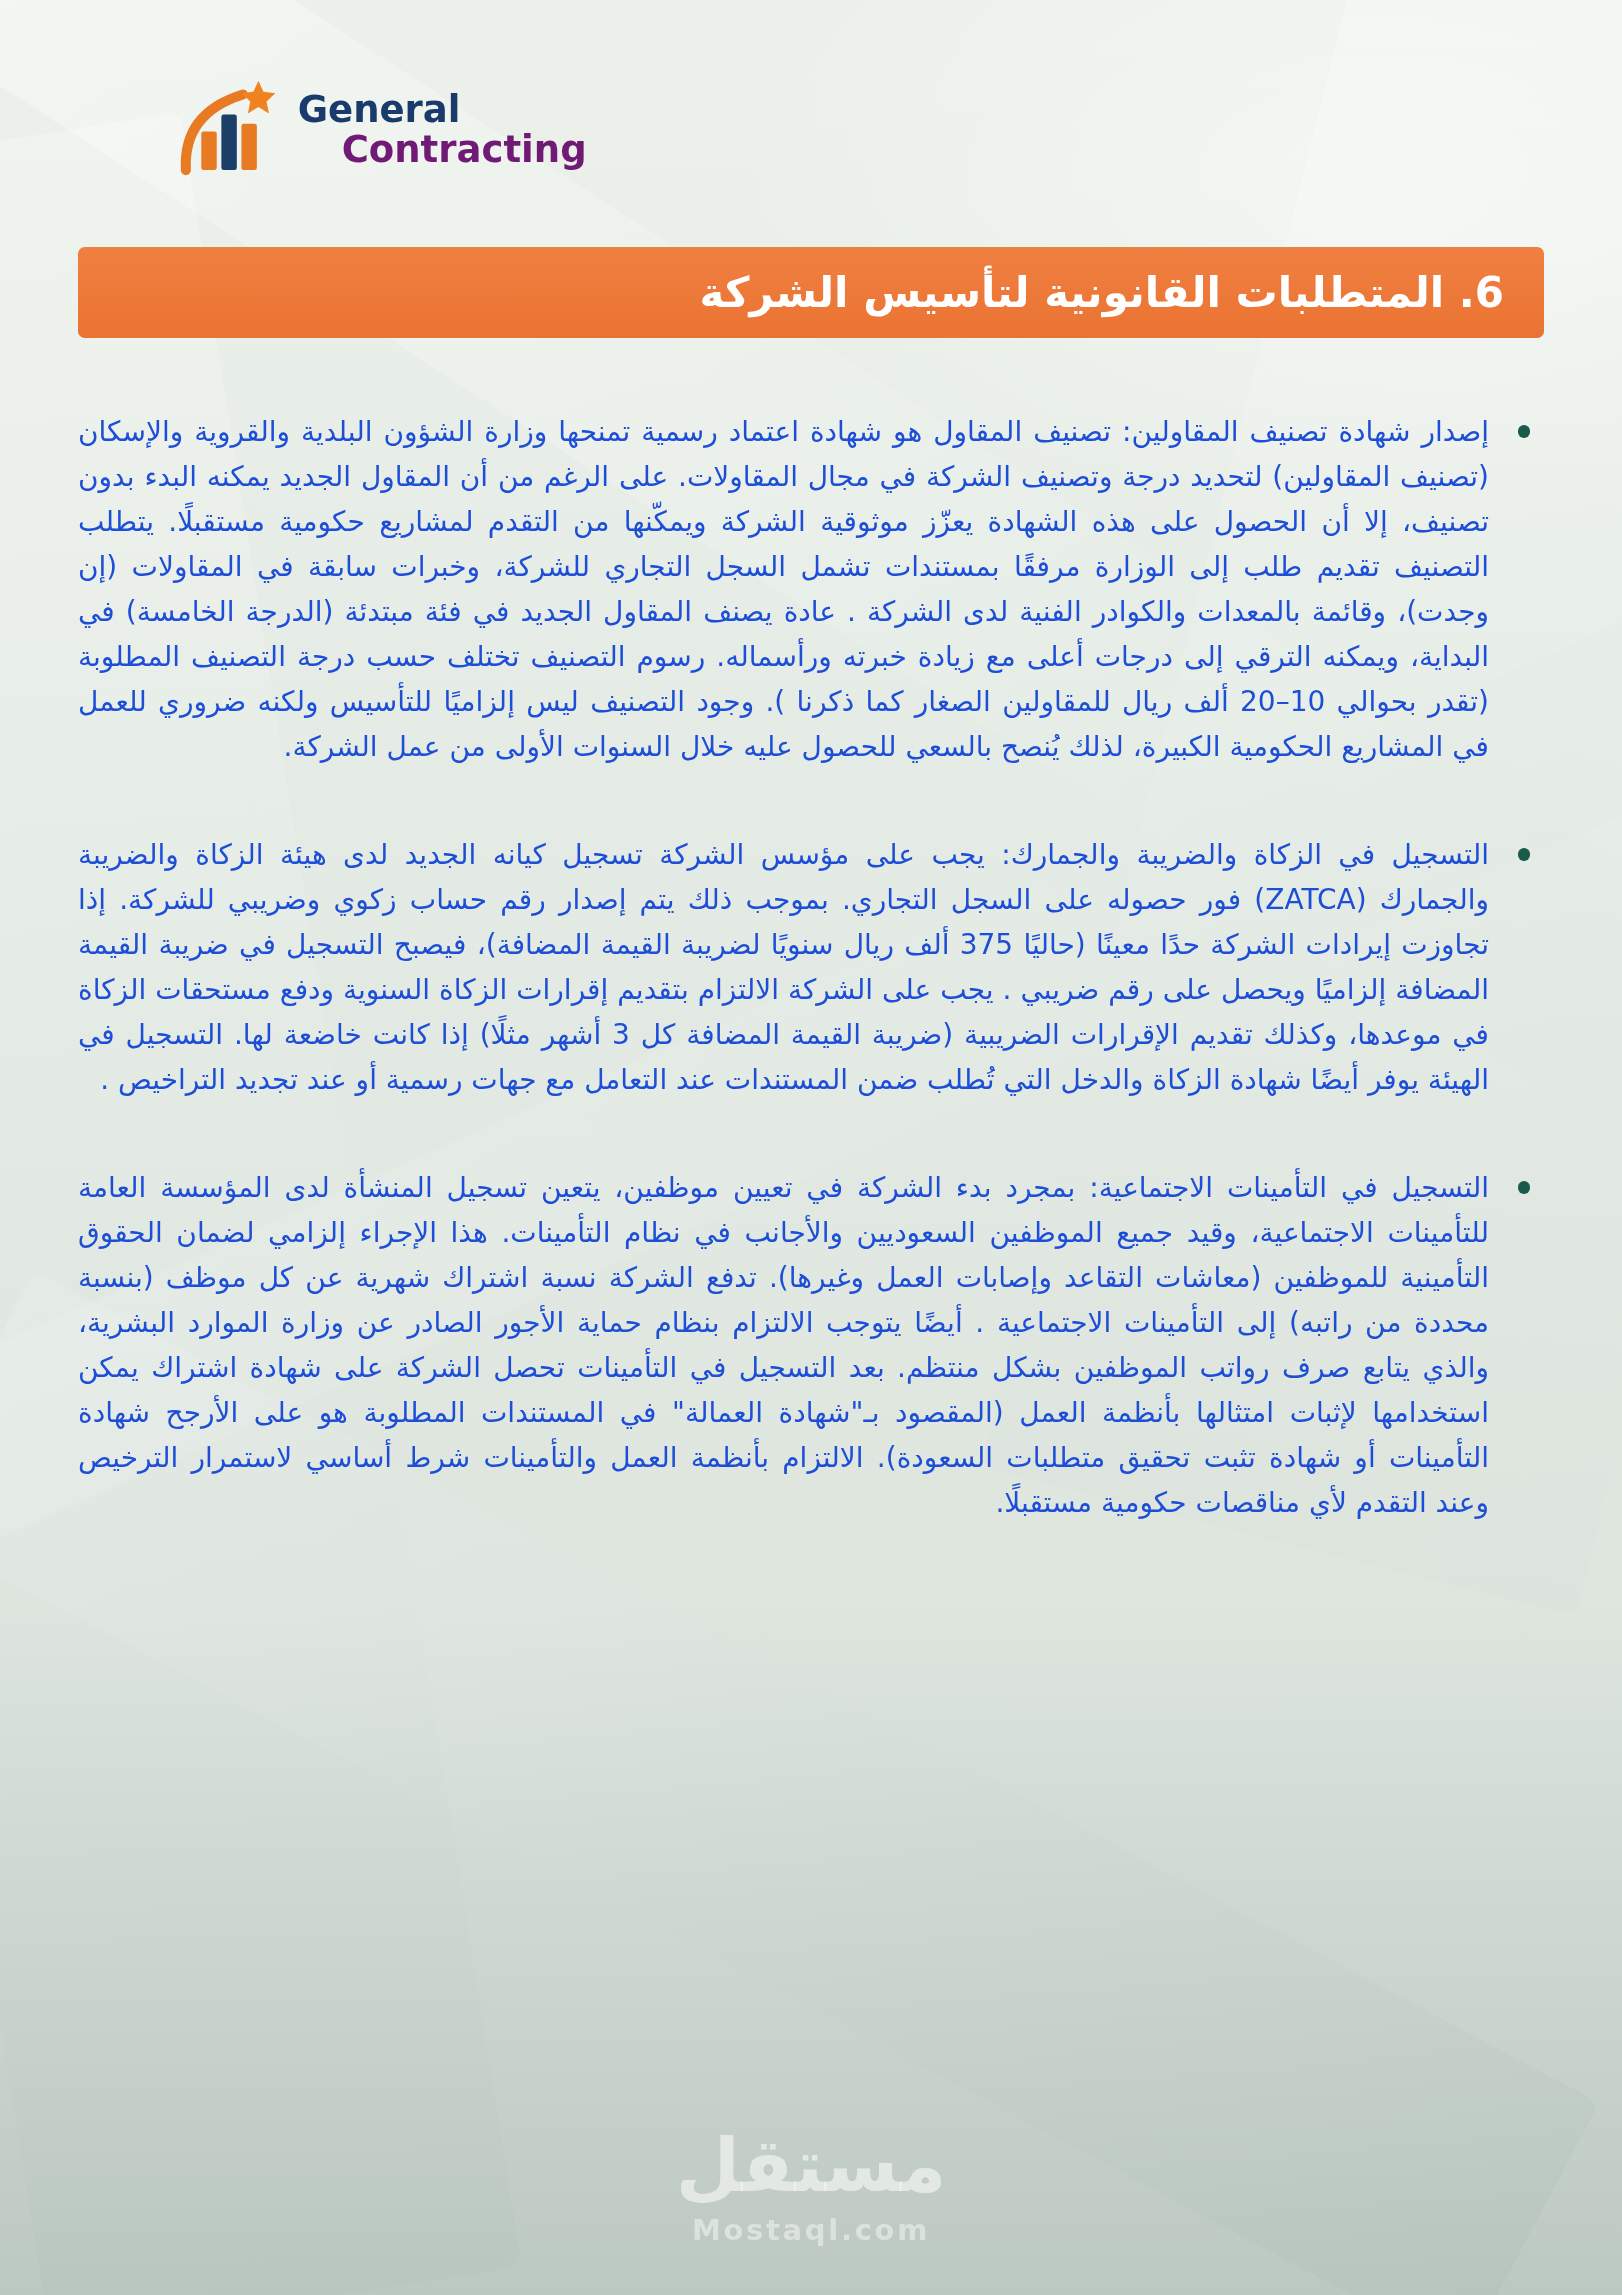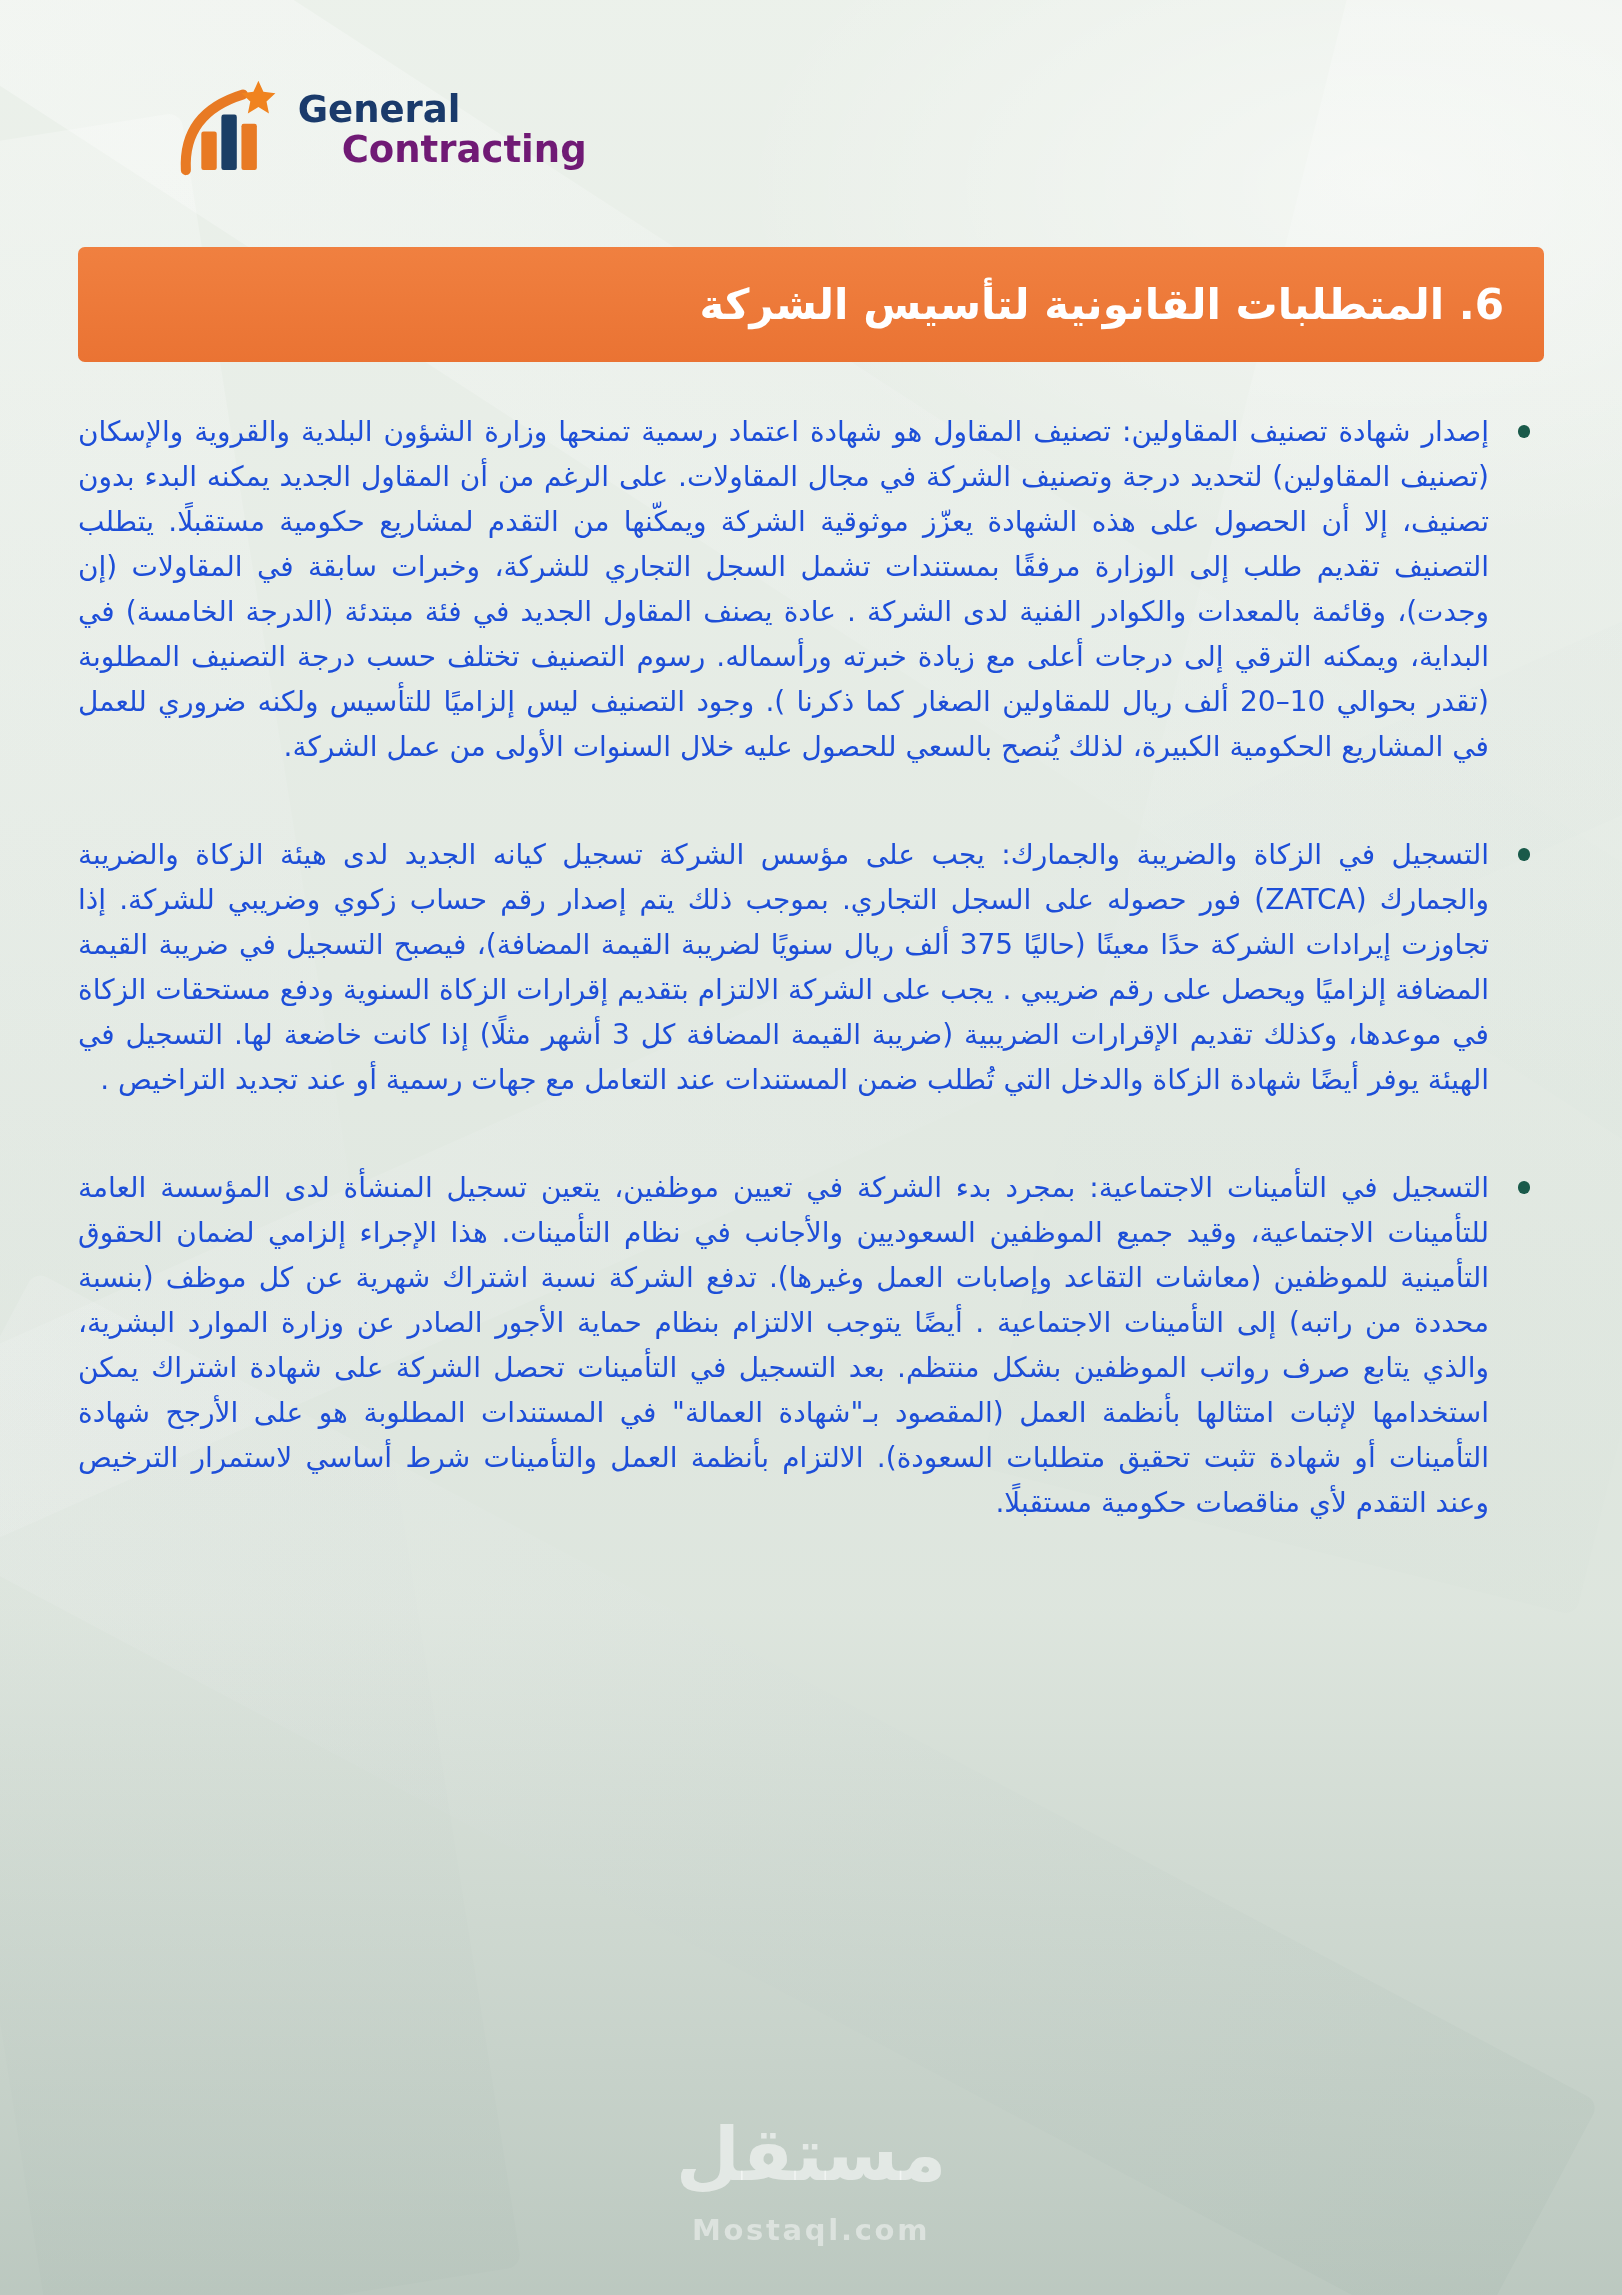--- a/index.html
+++ b/index.html
@@ -25,21 +25,21 @@
       radial-gradient(1090px 613px at 85% 8%, rgba(255,255,255,.45), rgba(255,255,255,0) 60%),
       linear-gradient(180deg, rgba(255,255,255,.12) 0%, rgba(120,145,132,.10) 70%, rgba(70,100,88,.28) 100%);}
   
   .logo{position:absolute;top:76px;left:172px;display:flex;align-items:center;gap:17.7px;direction:ltr;}
   .logo svg{width:108px;height:108px;display:block;}
   .logo-text{display:flex;flex-direction:column;line-height:1.08;font-weight:bold;}
   .logo-line1{font-size:37px;color:#1a3a6b;}
   .logo-line2{font-size:37px;color:#701a75;margin-left:44px;}
   
   .section-bar{
-    position:absolute;top:247px;left:78px;right:78px;height:115px;
+    position:absolute;top:247px;left:78px;right:78px;height:91px;
     background:linear-gradient(180deg,#f08040,#ea7333);
     border-radius:6.8px;
     display:flex;align-items:center;
     padding:0 40px;
     box-sizing:border-box;
   }
   .section-title{color:#ffffff;font-size:42px;font-weight:bold;letter-spacing:0;}
   
   .content{
     position:absolute;top:409px;left:78px;right:78px;
@@ -60,21 +60,21 @@
     width:12.3px;height:12.3px;border-radius:50%;
     background:#1a5a4a;
   }
   ul.bullets li:last-child{margin-bottom:12px;}
   
   .watermark{
     position:absolute;bottom:48px;left:0;right:0;
     text-align:center;direction:ltr;pointer-events:none;
   }
   .wm-ar{font-size:74px;font-weight:bold;color:rgba(255,255,255,.55);line-height:1;}
-  .wm-en{font-size:29px;font-weight:bold;color:rgba(255,255,255,.45);letter-spacing:2.7px;margin-top:22px;}
+  .wm-en{font-size:29px;font-weight:bold;color:rgba(255,255,255,.45);letter-spacing:2.7px;margin-top:11px;}
 </style>
 </head>
 <body>
 
 <div class="page">
 
   <div class="bg">
     <div class="beam b1"></div>
     <div class="beam b2"></div>
     <div class="beam b3"></div>

